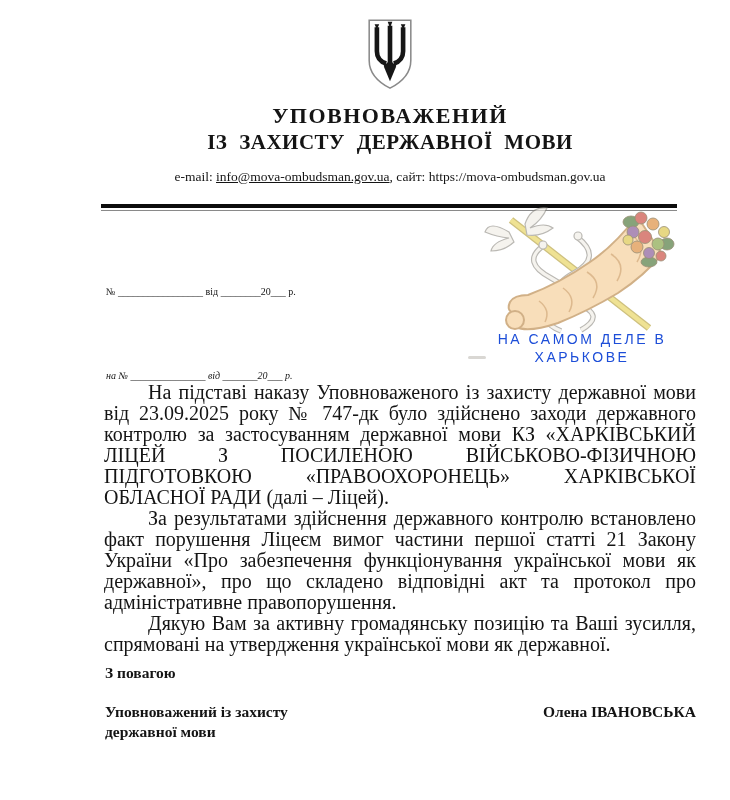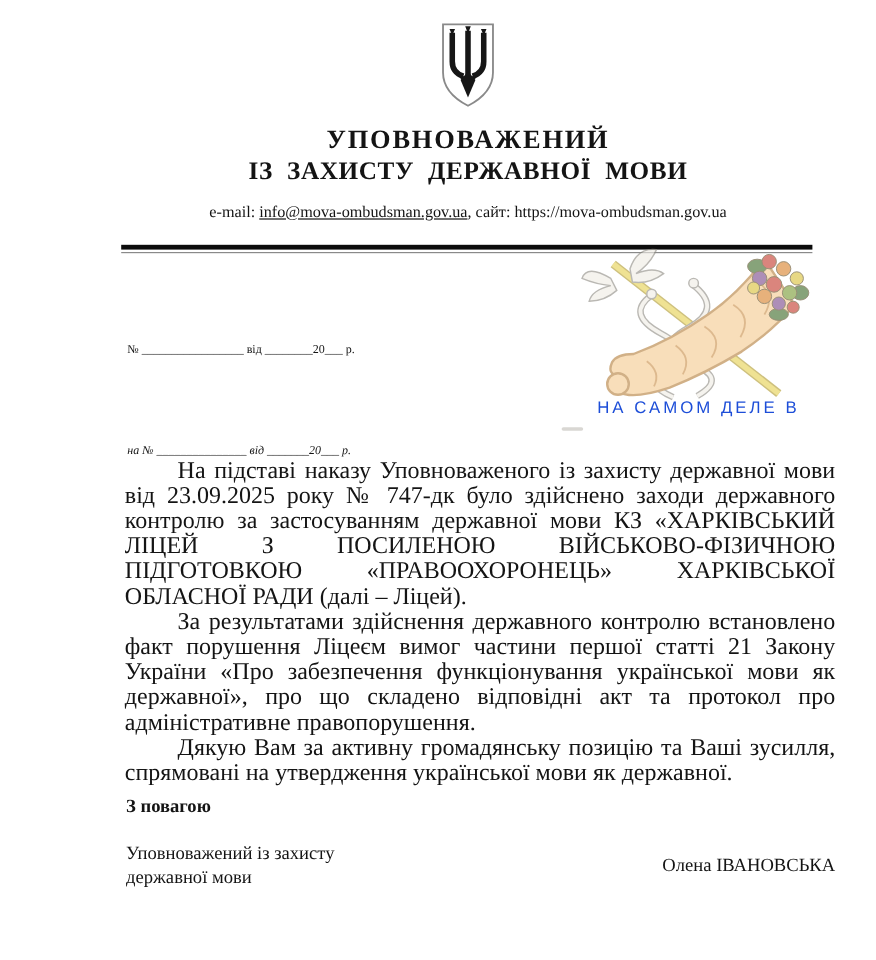--- a/index.html
+++ b/index.html
@@ -30,22 +30,22 @@
   
   .letter-body{
     position:absolute;left:104px;top:382px;width:592px;
     font-size:20px;line-height:21px;text-align:justify;
   }
   .letter-body p{margin:0;text-indent:44px;}
   
   .salutation{position:absolute;left:105px;top:664px;font-size:15.5px;font-weight:bold;}
   .sig-row{
     position:absolute;left:105px;top:702px;width:591px;
-    display:flex;justify-content:space-between;align-items:center;
-    font-size:15.5px;font-weight:normal;line-height:20px;
+    display:flex;justify-content:space-between;align-items:flex-start;
+    font-size:15.5px;font-weight:bold;line-height:20px;
   }
 </style>
 </head>
 <body>
 
 <div class="header">
 
   <svg class="emblem" viewBox="0 0 64 96" width="50" height="74">
     <path d="M5 3 H59 V55 Q59 77 32 91 Q5 77 5 55 Z" fill="#ffffff" stroke="#8a8a8a" stroke-width="2"></path>
     <g fill="none" stroke="#161616" stroke-width="6">
@@ -117,20 +117,21 @@
     <circle cx="177" cy="40" r="6" fill="#7a9c35"></circle>
     <circle cx="156" cy="43" r="6" fill="#d9822b"></circle>
     <circle cx="168" cy="49" r="5.5" fill="#7c4a8c"></circle>
     <circle cx="180" cy="52" r="5" fill="#c43c2e"></circle>
     <circle cx="147" cy="36" r="5" fill="#d9c13a"></circle>
   </g>
 </svg>
 
 <div class="wm-caption">
   <div>НА САМОМ ДЕЛЕ В</div>
+  <div>ХАРЬКОВЕ</div>
 </div>
 <div class="smudge"></div>
 
 <div class="letter-body">
   <p>На підставі наказу Уповноваженого із захисту державної мови від 23.09.2025 року № 747-дк було здійснено заходи державного контролю за застосуванням державної мови КЗ «ХАРКІВСЬКИЙ ЛІЦЕЙ З ПОСИЛЕНОЮ ВІЙСЬКОВО-ФІЗИЧНОЮ ПІДГОТОВКОЮ «ПРАВООХОРОНЕЦЬ» ХАРКІВСЬКОЇ ОБЛАСНОЇ РАДИ (далі – Ліцей).</p>
   <p>За результатами здійснення державного контролю встановлено факт порушення Ліцеєм вимог частини першої статті 21 Закону України «Про забезпечення функціонування української мови як державної», про що складено відповідні акт та протокол про адміністративне правопорушення.</p>
   <p>Дякую Вам за активну громадянську позицію та Ваші зусилля, спрямовані на утвердження української мови як державної.</p>
 </div>
 
 <div class="salutation">З повагою</div>

